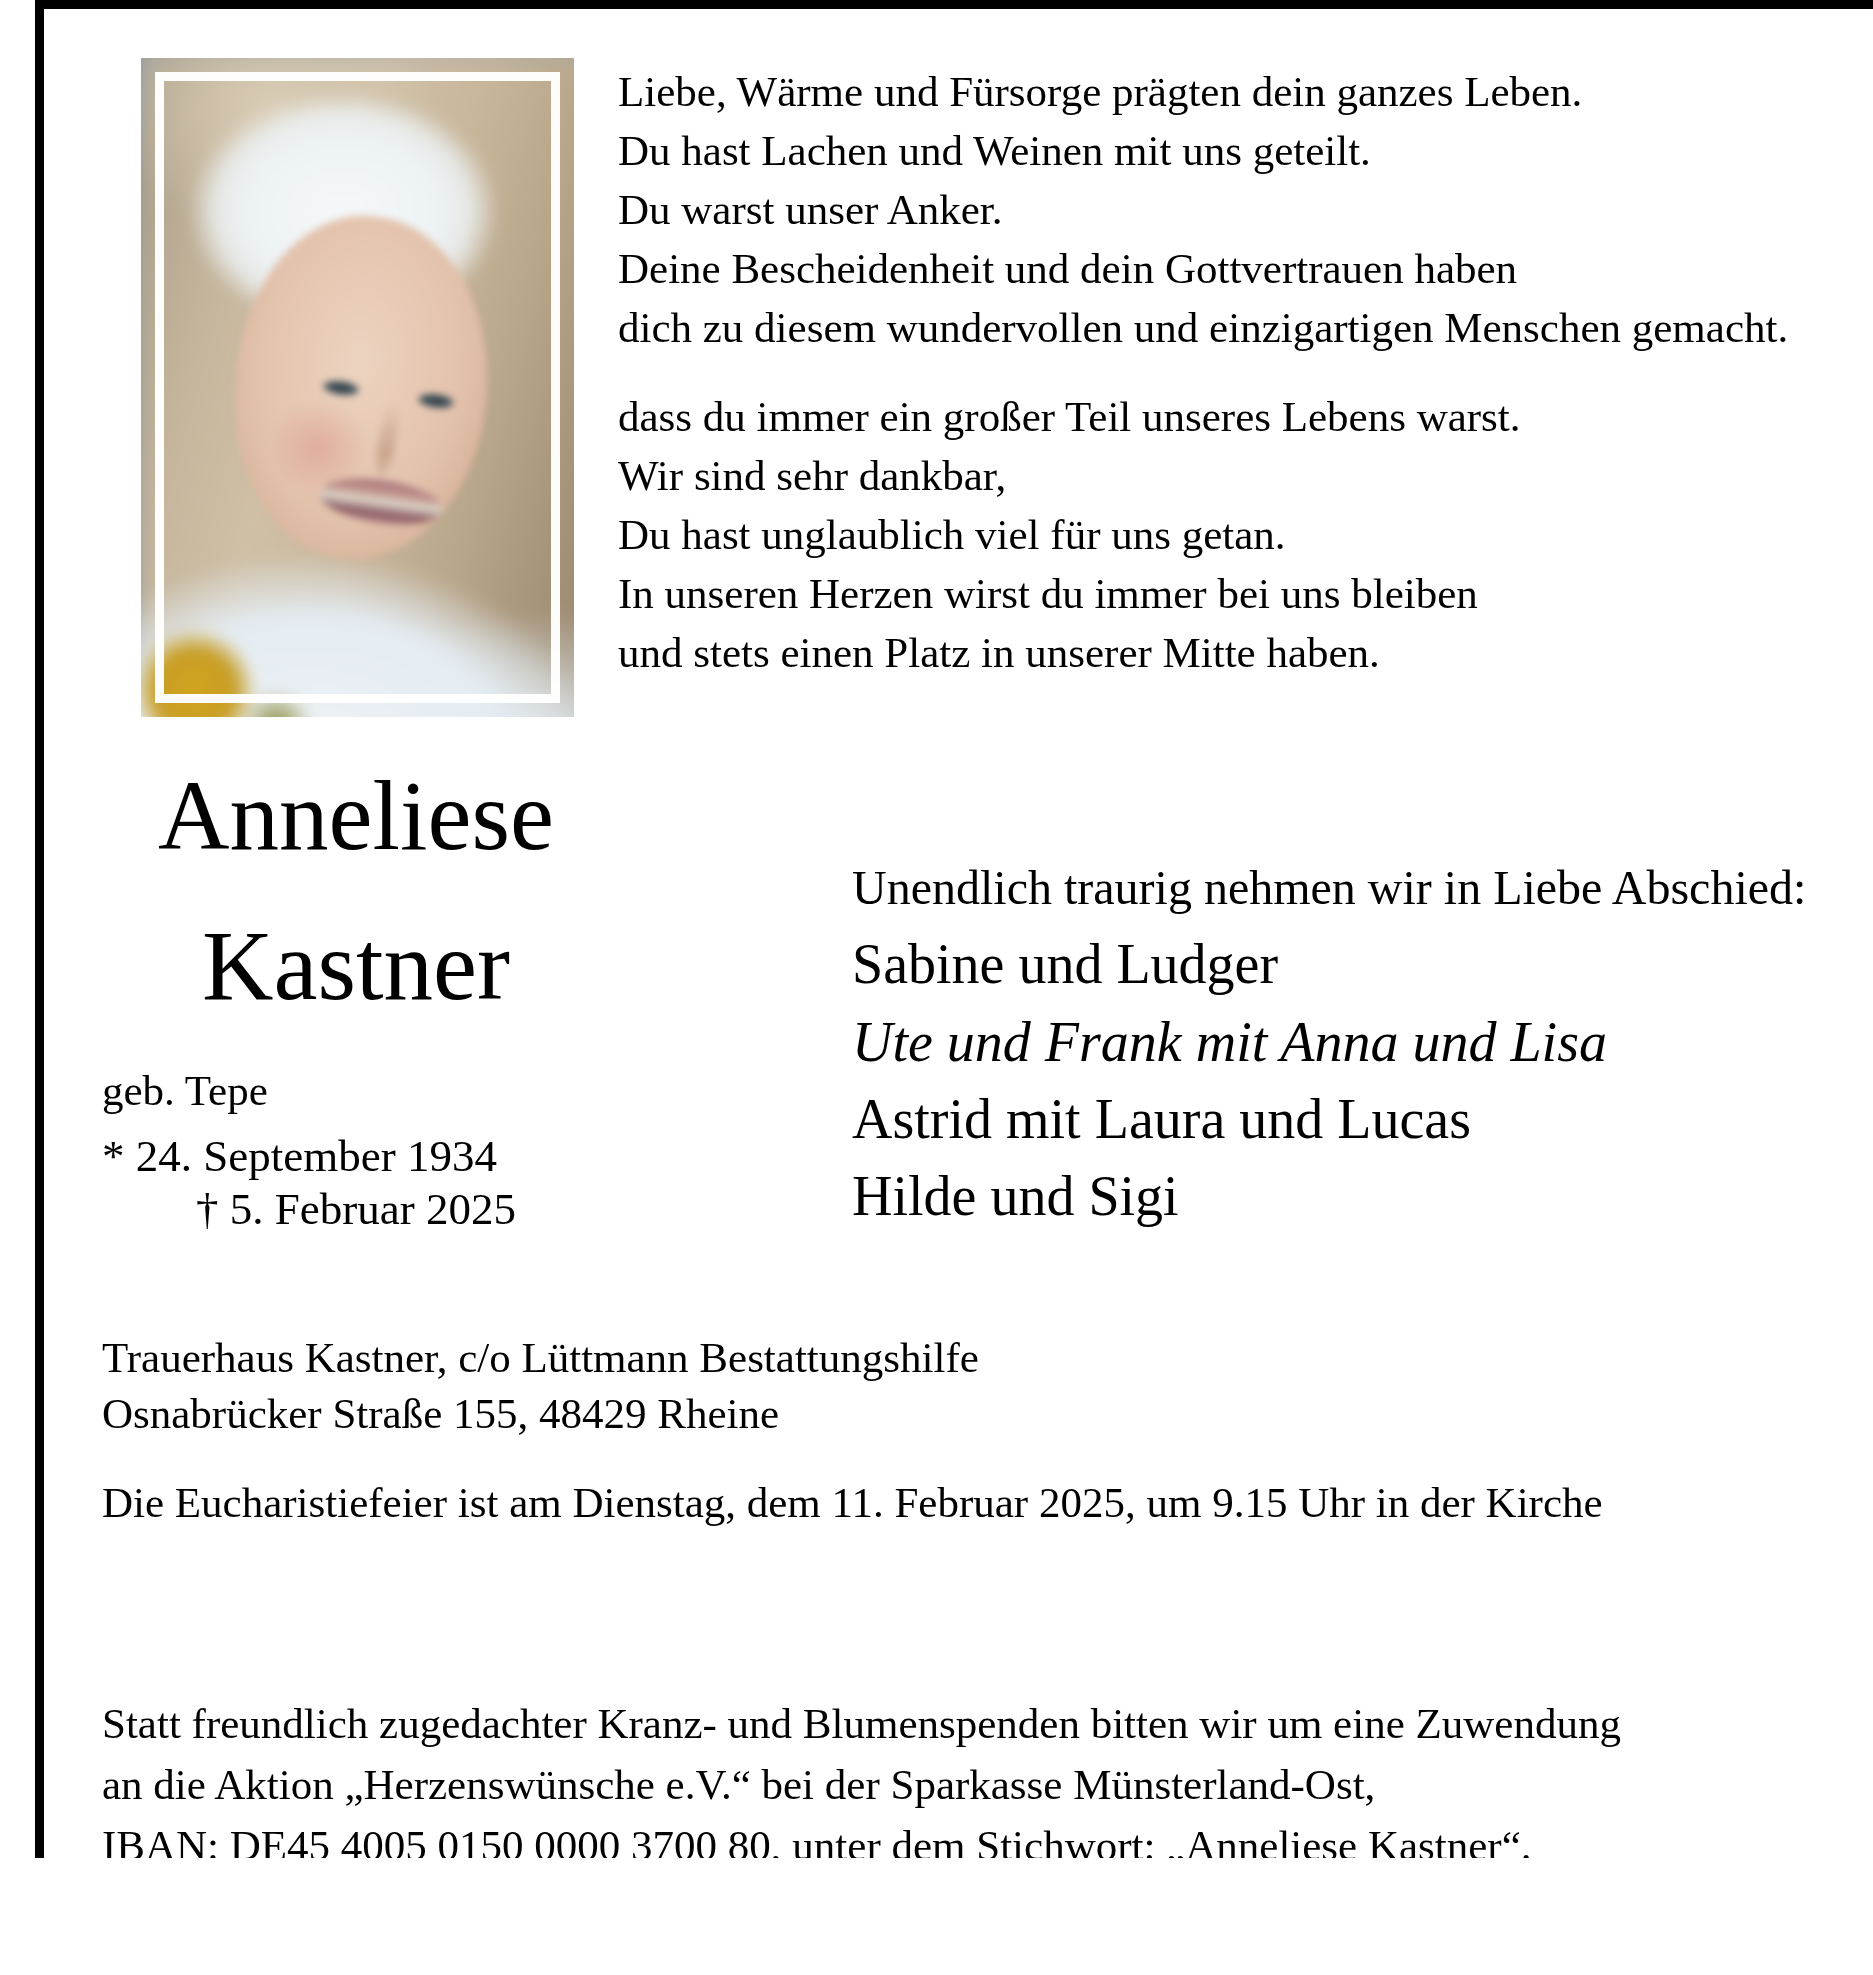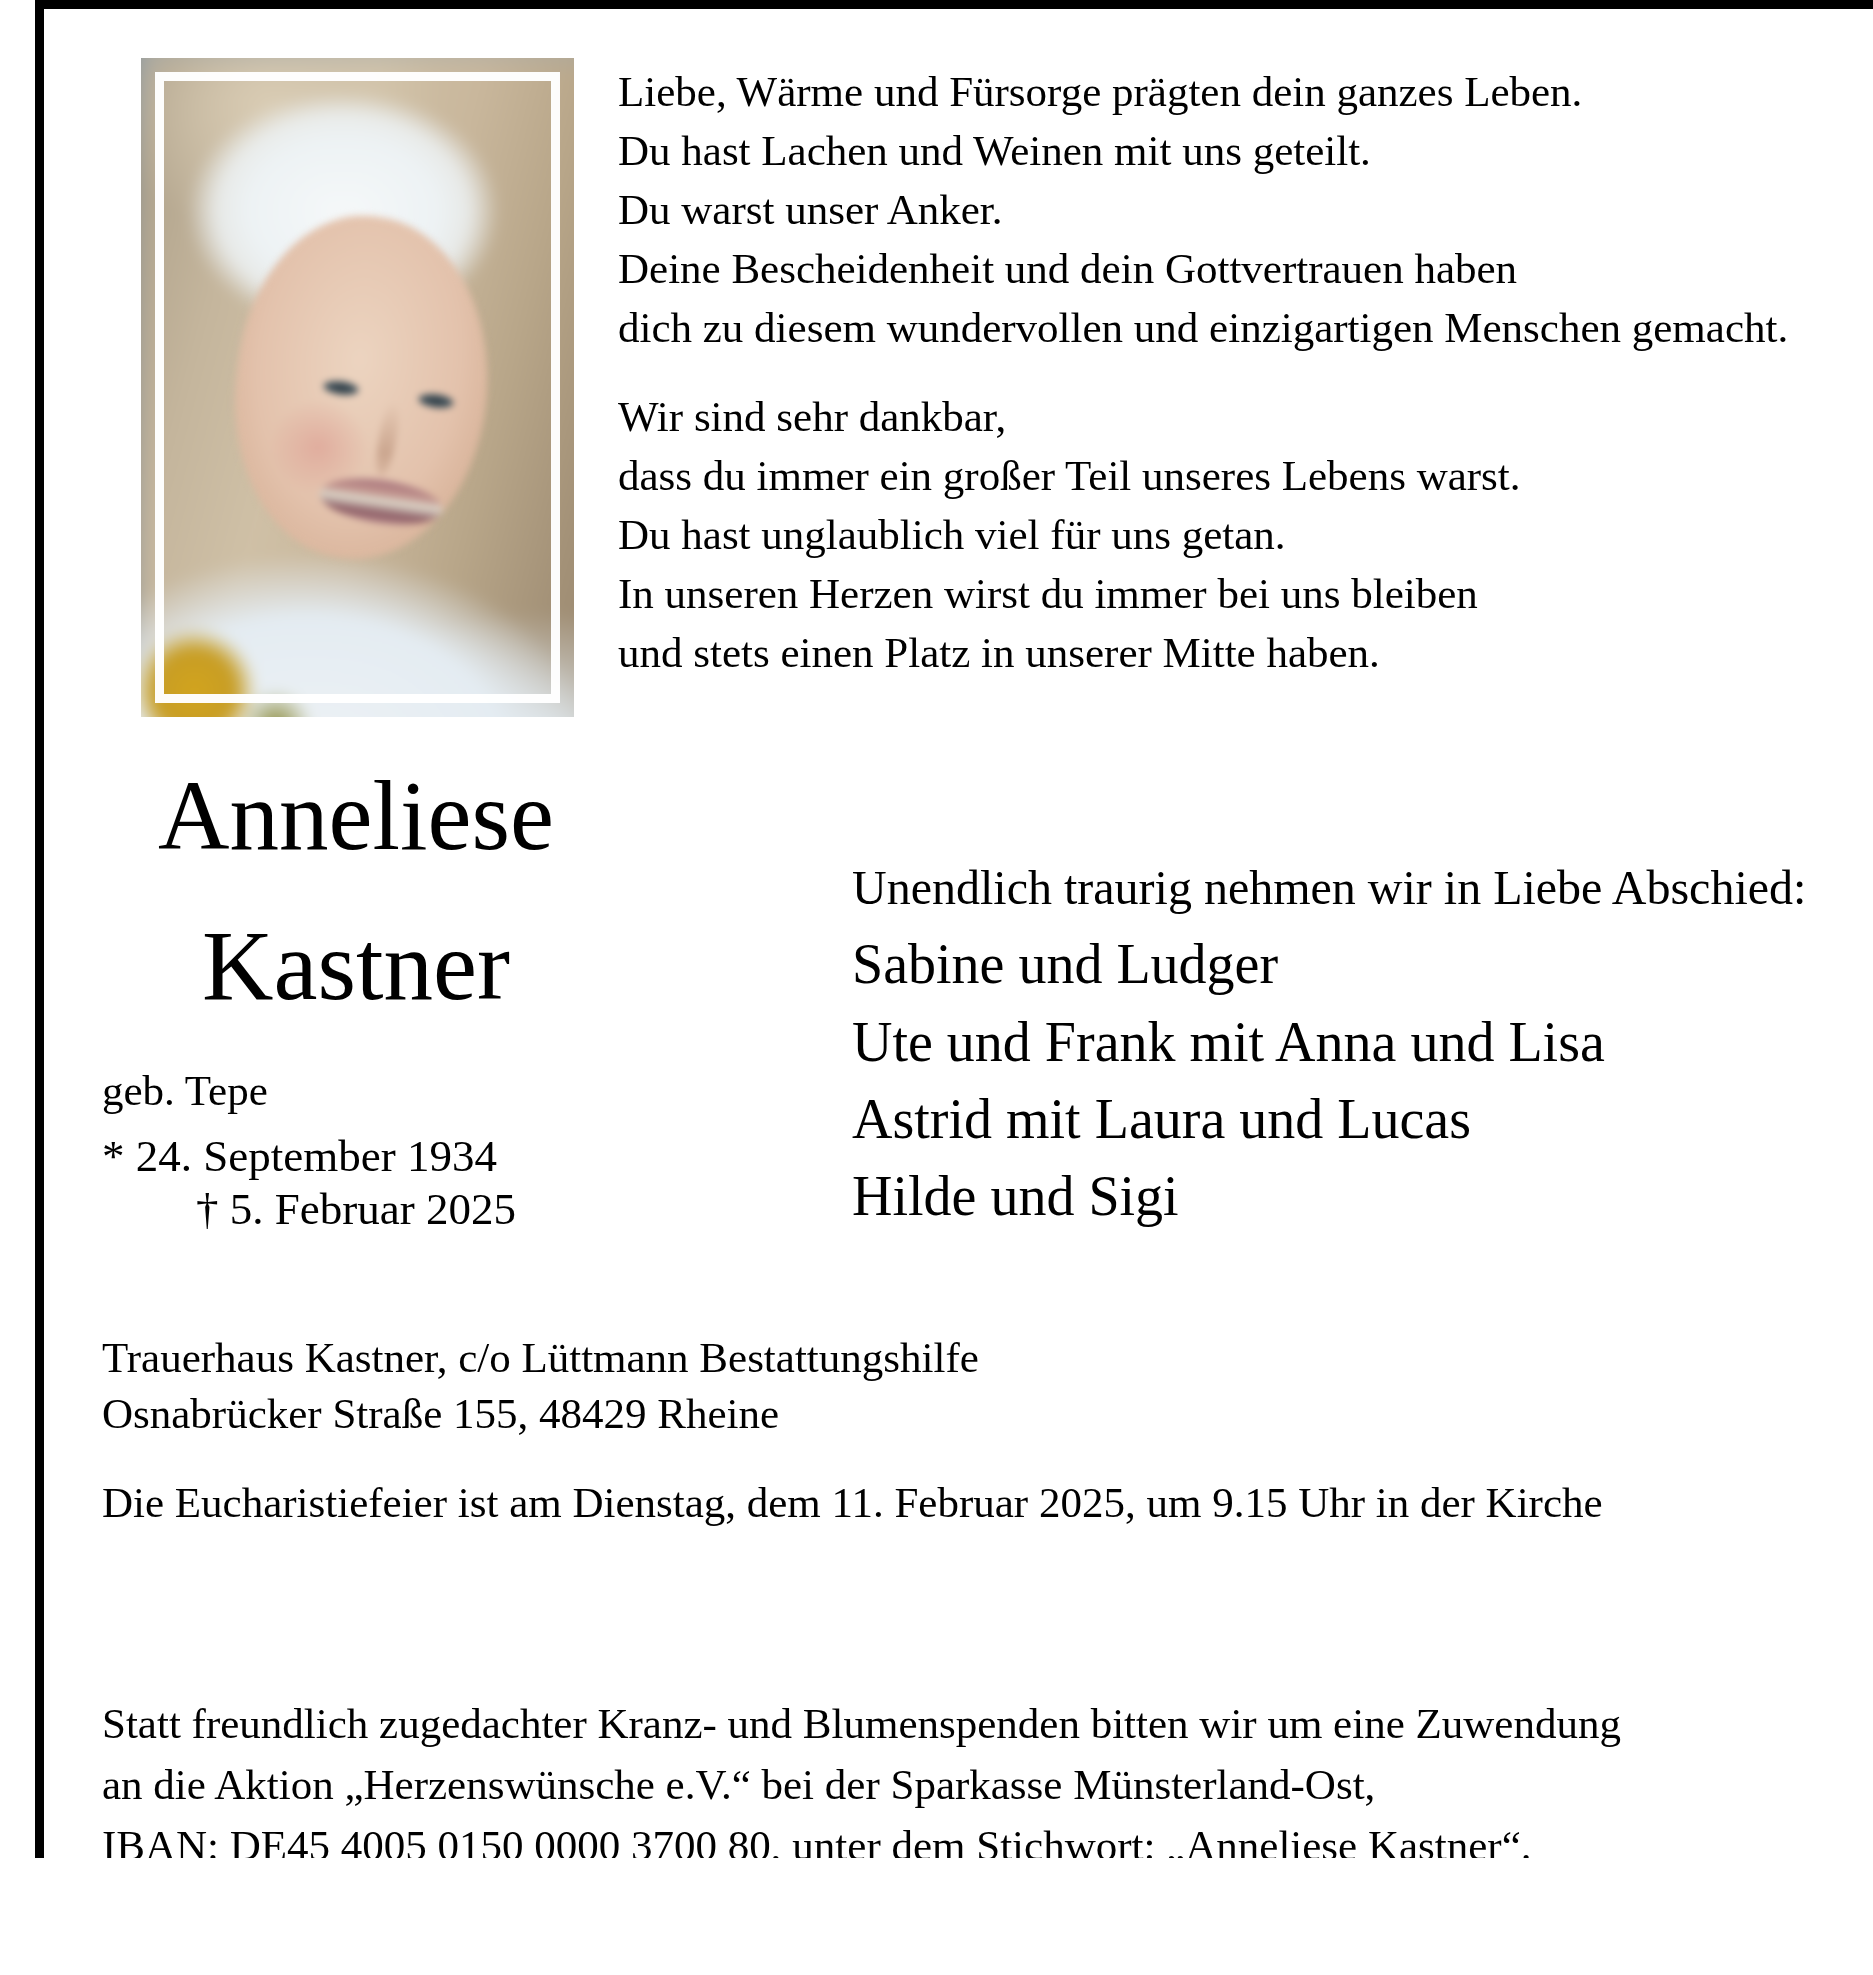--- a/index.html
+++ b/index.html
@@ -124,21 +124,21 @@
   #poem2 { left: 574px; top: 378px; }
   .name-line { left: 58px; width: 508px; text-align: center; font-size: 99px; }
   #first-name { top: 750px; }
   #last-name  { top: 900px; }
   #maiden { left: 58px; width: 508px; text-align: left; top: 1057px; font-size: 43px; }
   #birth  { left: 58px; width: 508px; top: 1121px; font-size: 45px; }
   #death  { left: 58px; width: 508px; text-align: center; top: 1174px; font-size: 45px; }
   #farewell-intro { left: 808px; top: 851px; font-size: 48px; }
   .mourner { left: 808px; font-size: 56px; }
   #mourner-0 { top: 923px; }
-  #mourner-1 { top: 1001px; }
+  #mourner-1 { top: 1001px; font-style: italic; }
   #mourner-2 { top: 1078px; }
   #mourner-3 { top: 1155px; }
   #address  { left: 58px; top: 1321px; font-size: 43px; line-height: 56px; }
   #service  { left: 58px; top: 1463px; font-size: 43px; line-height: 61px; }
   #donation { left: 58px; top: 1684px; font-size: 43px; line-height: 61px; }
 </style>
 </head>
 <body>
 
 <div id="screen">
@@ -160,22 +160,22 @@
 
     <div id="poem1" class="txt poem">
       <div>Liebe, Wärme und Fürsorge prägten dein ganzes Leben.</div>
       <div>Du hast Lachen und Weinen mit uns geteilt.</div>
       <div>Du warst unser Anker.</div>
       <div>Deine Bescheidenheit und dein Gottvertrauen haben</div>
       <div>dich zu diesem wundervollen und einzigartigen Menschen gemacht.</div>
     </div>
 
     <div id="poem2" class="txt poem">
+      <div>dass du immer ein großer Teil unseres Lebens warst.</div>
       <div>Wir sind sehr dankbar,</div>
-      <div>dass du immer ein großer Teil unseres Lebens warst.</div>
       <div>Du hast unglaublich viel für uns getan.</div>
       <div>In unseren Herzen wirst du immer bei uns bleiben</div>
       <div>und stets einen Platz in unserer Mitte haben.</div>
     </div>
 
     <div id="first-name" class="txt name-line">Anneliese</div>
     <div id="last-name" class="txt name-line">Kastner</div>
     <div id="maiden" class="txt">geb. Tepe</div>
     <div id="birth" class="txt">* 24. September 1934</div>
     <div id="death" class="txt">† 5. Februar 2025</div>

